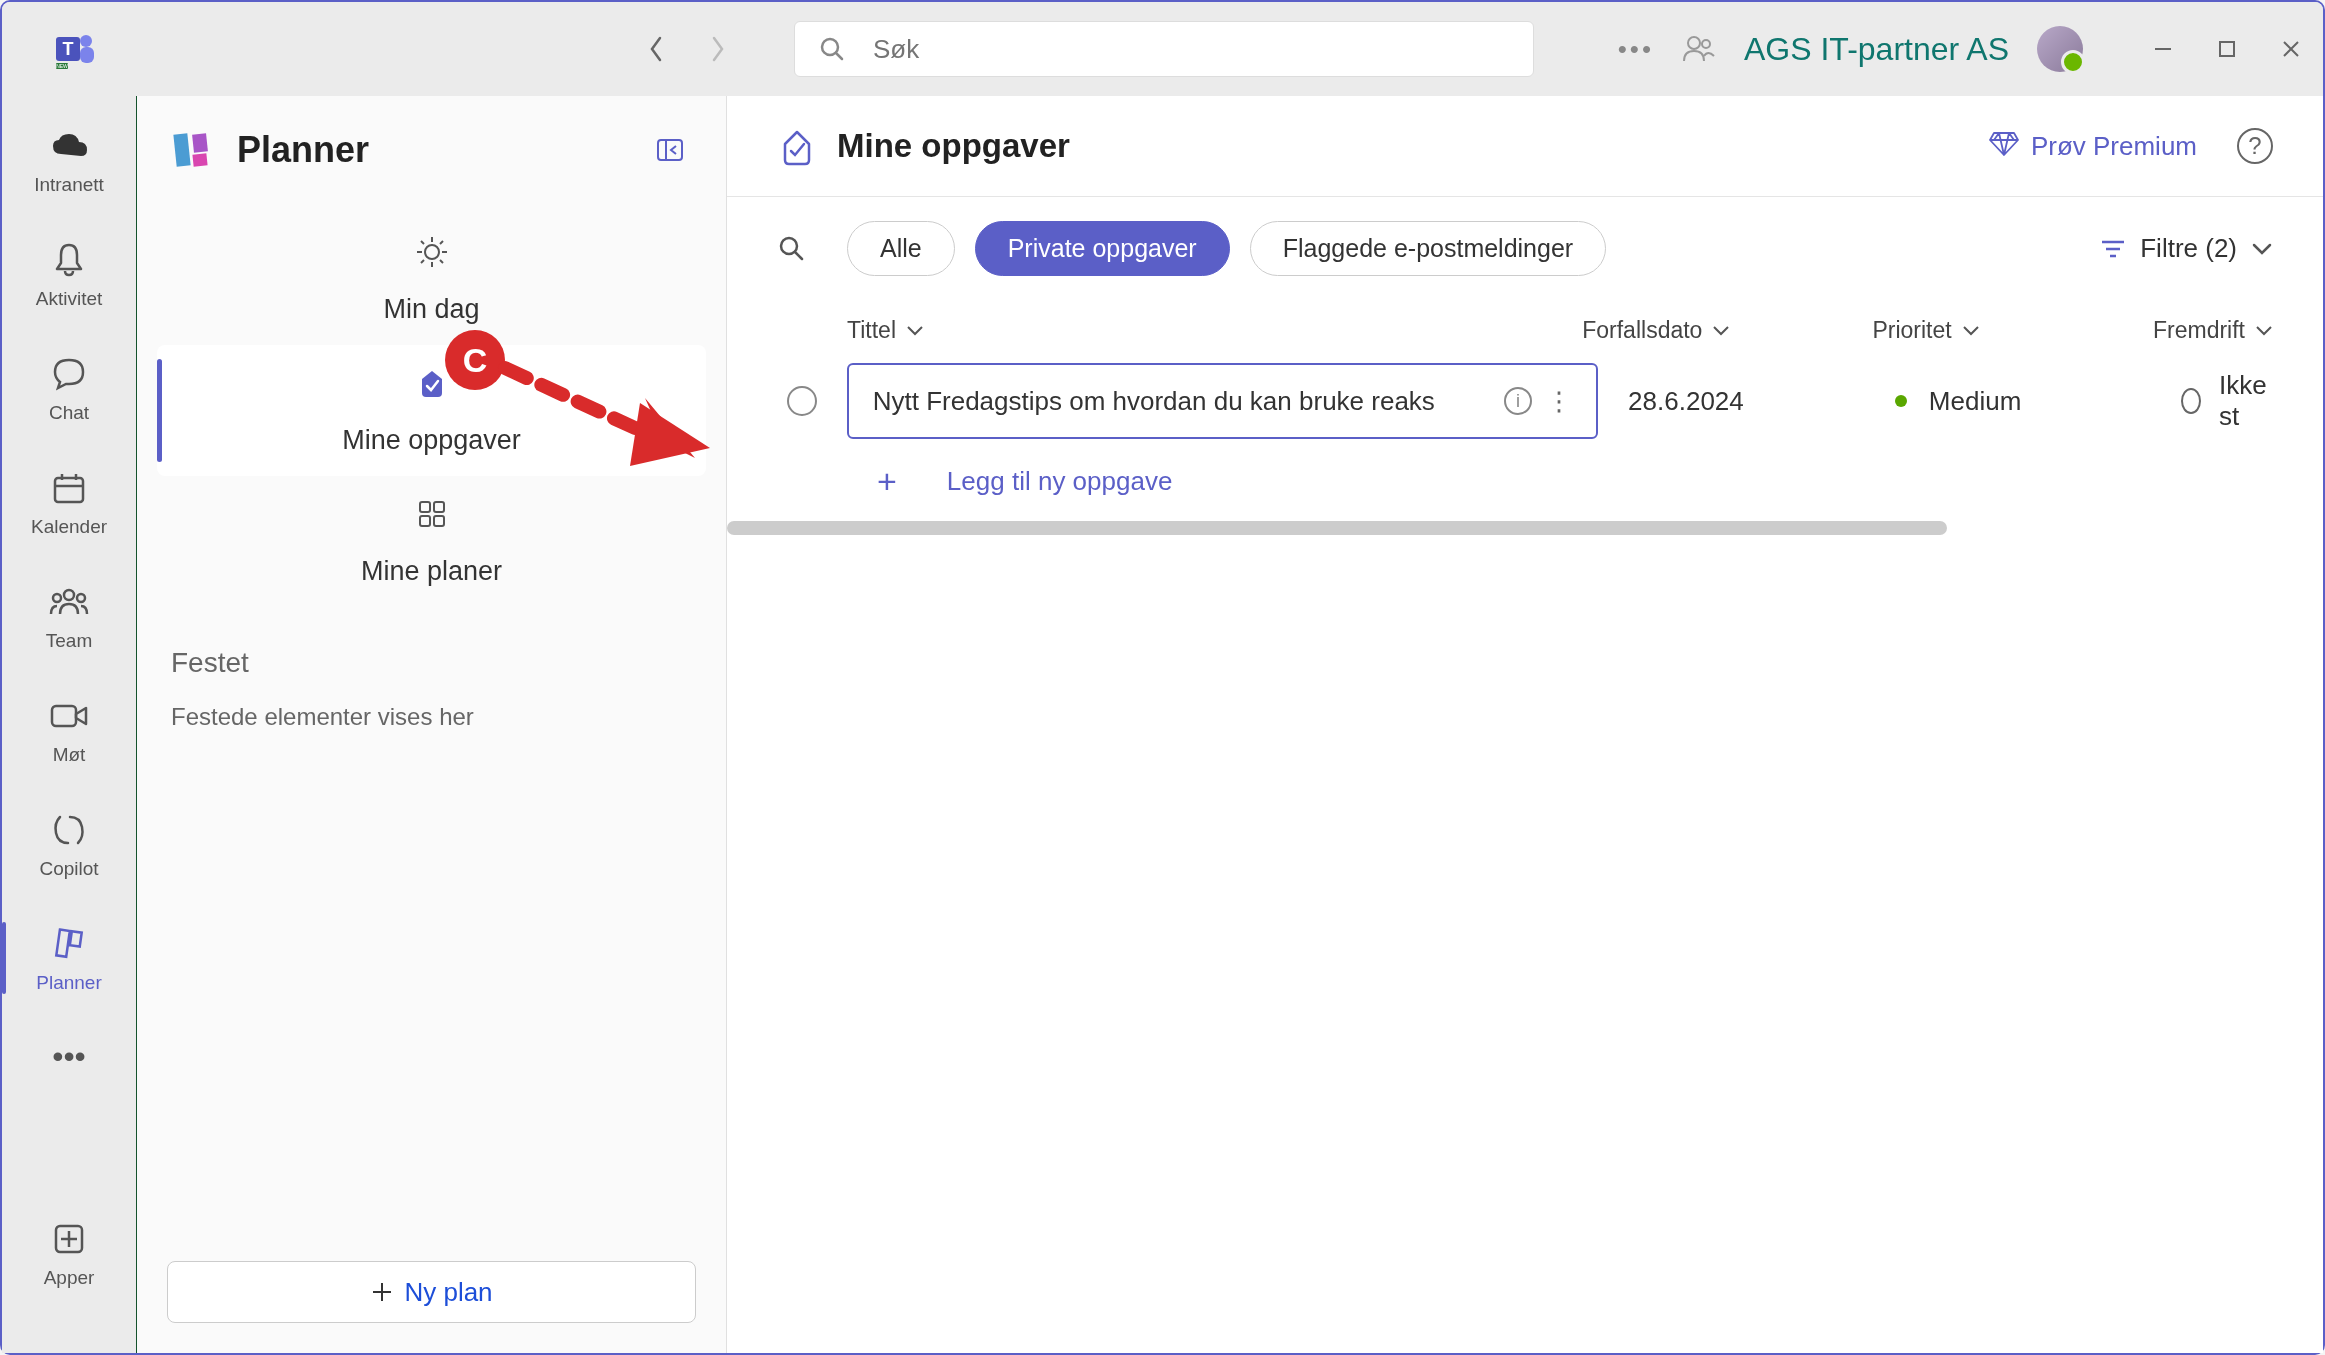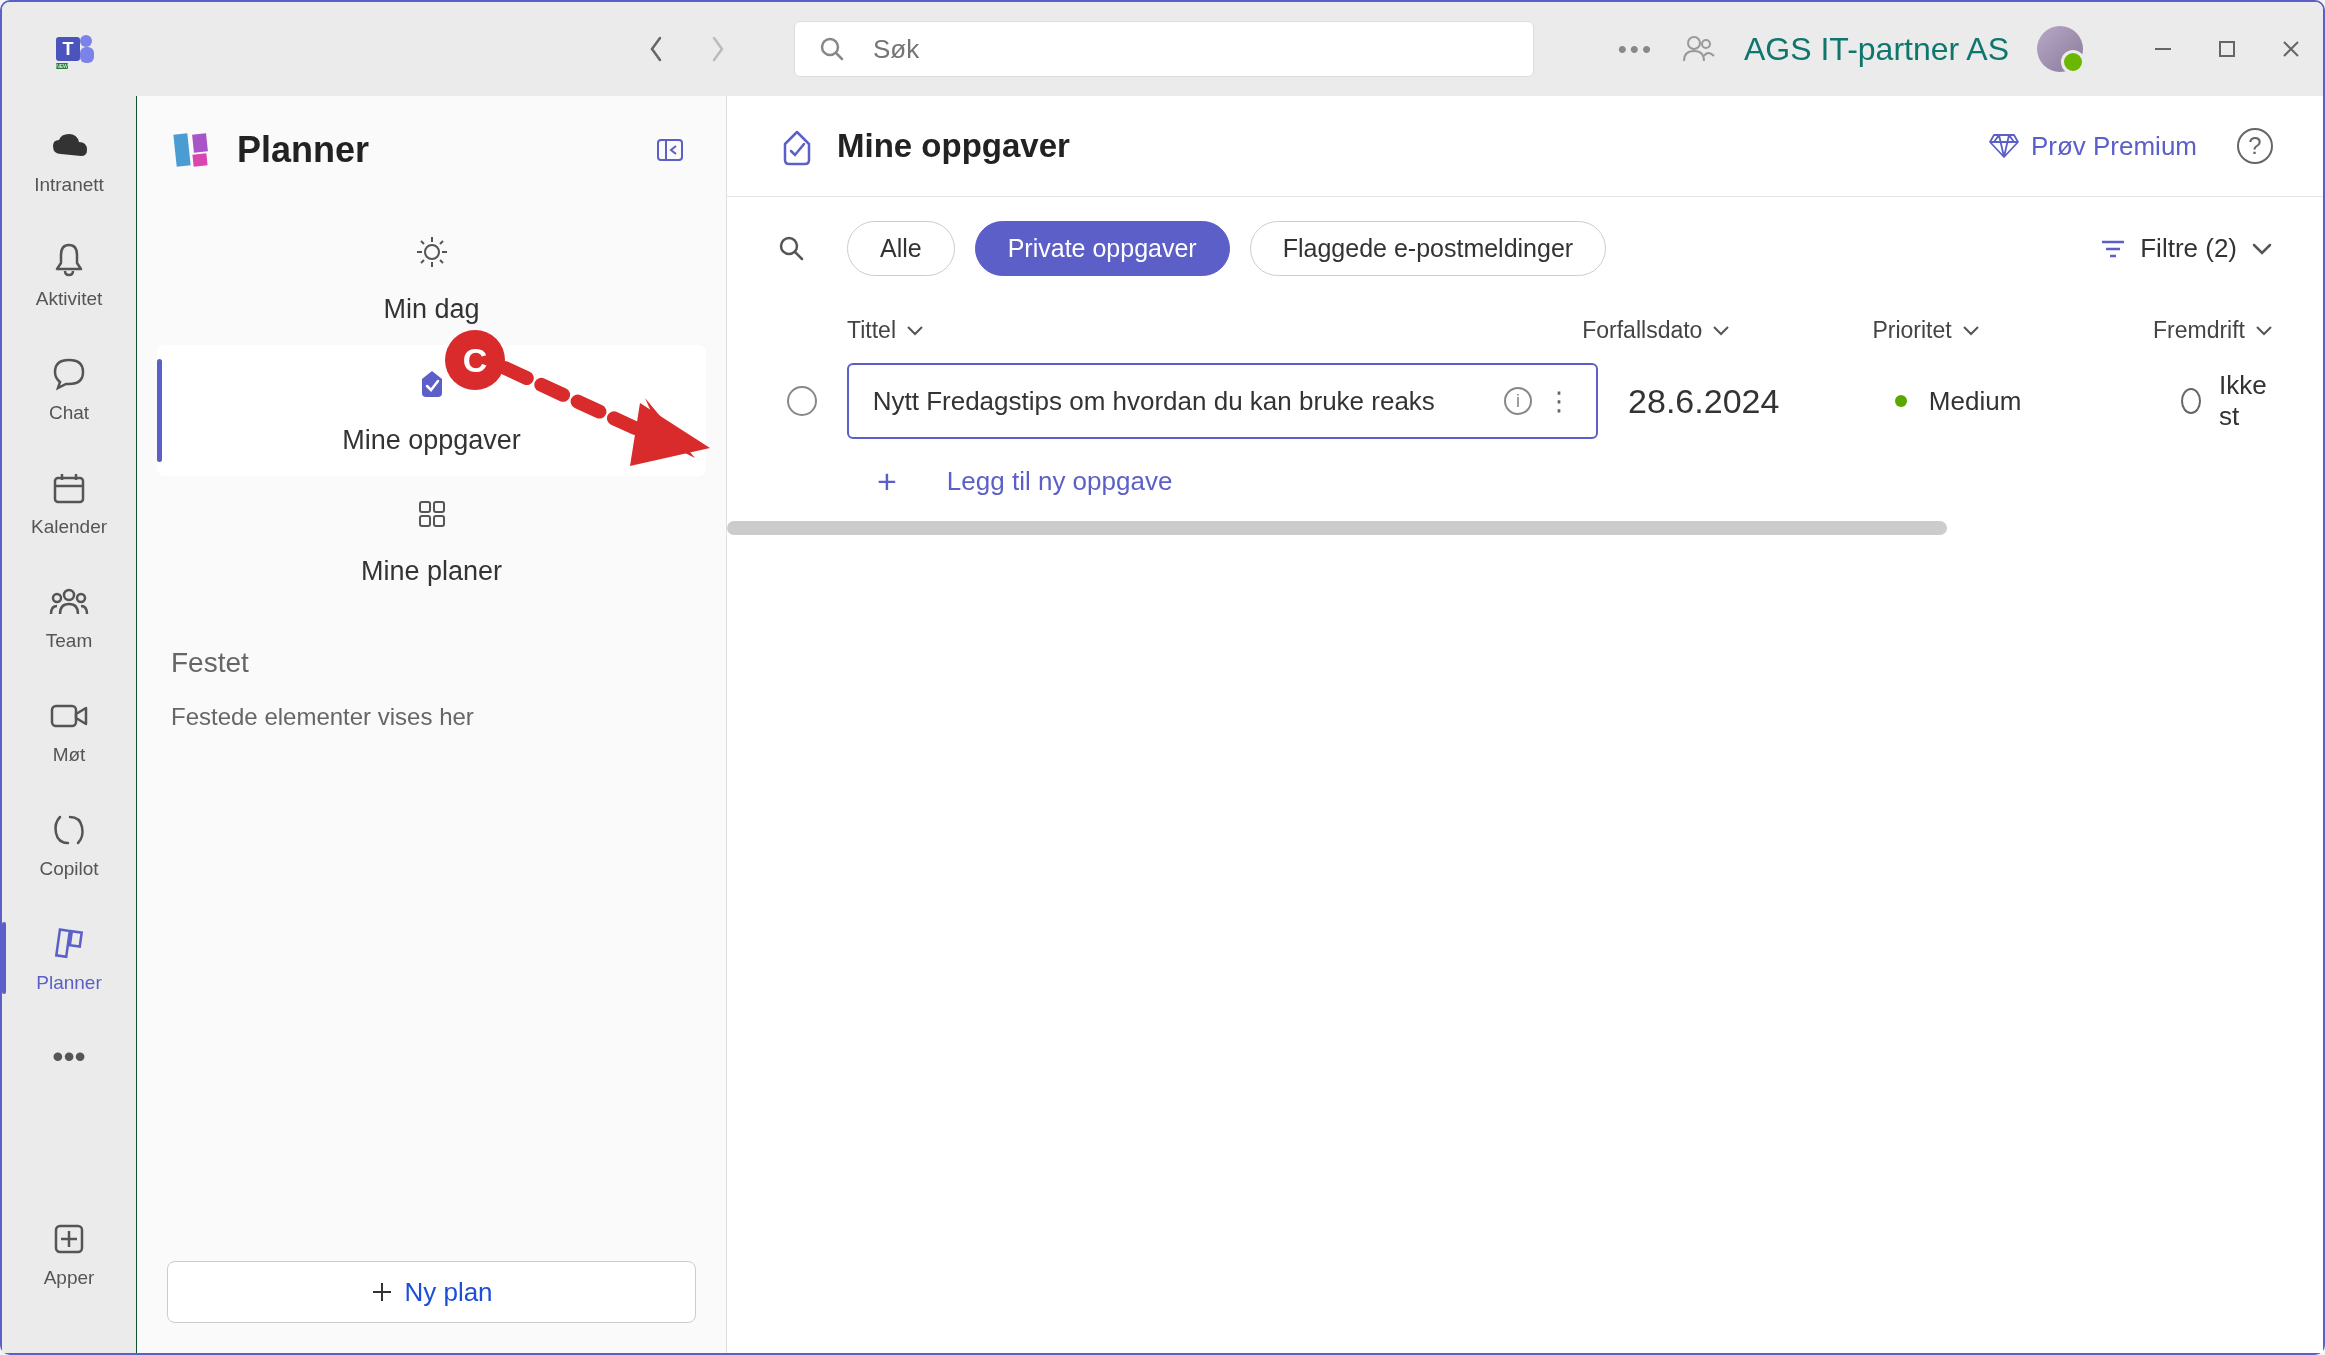--- a/index.html
+++ b/index.html
@@ -46,42 +46,42 @@
   .section-label { font-size: 28px; color: #666; padding: 30px 34px 14px; }
   .section-empty { font-size: 24px; color: #666; padding: 10px 34px; }
   .sidebar-footer { margin-top: auto; padding: 30px; }
   .new-plan-btn { width: 100%; height: 62px; border: 1px solid #ccc; border-radius: 8px; background: #fff; display: flex; align-items: center; justify-content: center; gap: 10px; font-size: 26px; color: #1d4ed8; cursor: pointer; }
 
   
   .main { flex: 1; background: #fff; display: flex; flex-direction: column; overflow: hidden; }
   .main-header { display: flex; align-items: center; padding: 30px 50px; border-bottom: 1px solid #e5e5e5; }
   .main-header .icon { width: 40px; height: 40px; color: #5b5fc7; margin-right: 20px; }
   .main-title { font-size: 33px; font-weight: 700; color: #222; flex: 1; }
-  .premium-btn { display: flex; align-items: center; gap: 12px; color: #5b5fc7; font-size: 26px; cursor: pointer; margin-right: 40px; }
+  .premium-btn { display: flex; gap: 12px; color: #5b5fc7; font-size: 26px; cursor: pointer; margin-right: 40px; }
   .help-icon { width: 36px; height: 36px; border: 2.5px solid #666; border-radius: 50%; display: flex; align-items: center; justify-content: center; color: #666; font-size: 24px; }
 
   .filter-bar { display: flex; align-items: center; padding: 24px 50px; gap: 20px; border-bottom: 1px solid transparent; }
   .filter-bar .search-icon { width: 30px; height: 30px; color: #555; margin-right: 20px; }
   .pill { padding: 12px 32px; border-radius: 30px; border: 1.5px solid #ccc; font-size: 25px; color: #333; cursor: pointer; background: #fff; }
   .pill.active { background: #5b5fc7; color: #fff; border-color: #5b5fc7; }
   .filter-right { margin-left: auto; display: flex; align-items: center; gap: 14px; color: #333; font-size: 26px; cursor: pointer; }
 
   .table-head { display: flex; padding: 16px 50px 16px 120px; font-size: 23px; color: #444; }
   .col-title { width: 760px; display: flex; align-items: center; gap: 10px; }
   .col-due { width: 300px; display: flex; align-items: center; gap: 10px; }
   .col-priority { width: 290px; display: flex; align-items: center; gap: 10px; }
   .col-progress { flex: 1; display: flex; align-items: center; gap: 10px; }
 
   .task-row { display: flex; align-items: center; padding: 4px 50px 4px 60px; height: 82px; }
   .task-check { width: 30px; height: 30px; border: 2px solid #888; border-radius: 50%; margin-right: 30px; }
   .task-title-box { width: 760px; height: 76px; border: 2.5px solid #5b5fc7; border-radius: 6px; display: flex; align-items: center; padding: 0 24px; font-size: 26px; color: #333; position: relative; }
   .task-title-text { flex: 1; white-space: nowrap; overflow: hidden; }
   .info-icon { width: 28px; height: 28px; border: 2px solid #888; border-radius: 50%; display: flex; align-items: center; justify-content: center; color: #888; font-size: 18px; margin: 0 14px; }
   .more-icon { color: #666; font-size: 26px; }
-  .task-due { width: 300px; font-size: 34px; color: #333; padding-left: 30px; }
+  .task-due { width: 300px; font-size: 26px; color: #333; padding-left: 30px; }
   .task-priority { width: 290px; font-size: 26px; color: #333; display: flex; align-items: center; gap: 22px; }
   .priority-dot { width: 12px; height: 12px; background: #5aa700; border-radius: 50%; }
   .task-progress { flex: 1; font-size: 26px; color: #333; display: flex; align-items: center; gap: 18px; }
   .progress-circle { width: 26px; height: 26px; border: 2.5px solid #666; border-radius: 50%; }
 
   .add-task-row { display: flex; align-items: center; padding: 20px 50px 20px 150px; gap: 50px; color: #5b5fc7; font-size: 26px; cursor: pointer; }
   .plus-icon { font-size: 34px; font-weight: 300; }
 
   .hscroll { height: 14px; background: #ccc; border-radius: 7px; margin: 0 0 0 0; width: 1220px; position: relative; left: 0; }
   .hscroll-wrap { padding: 0 0 0 0; }

